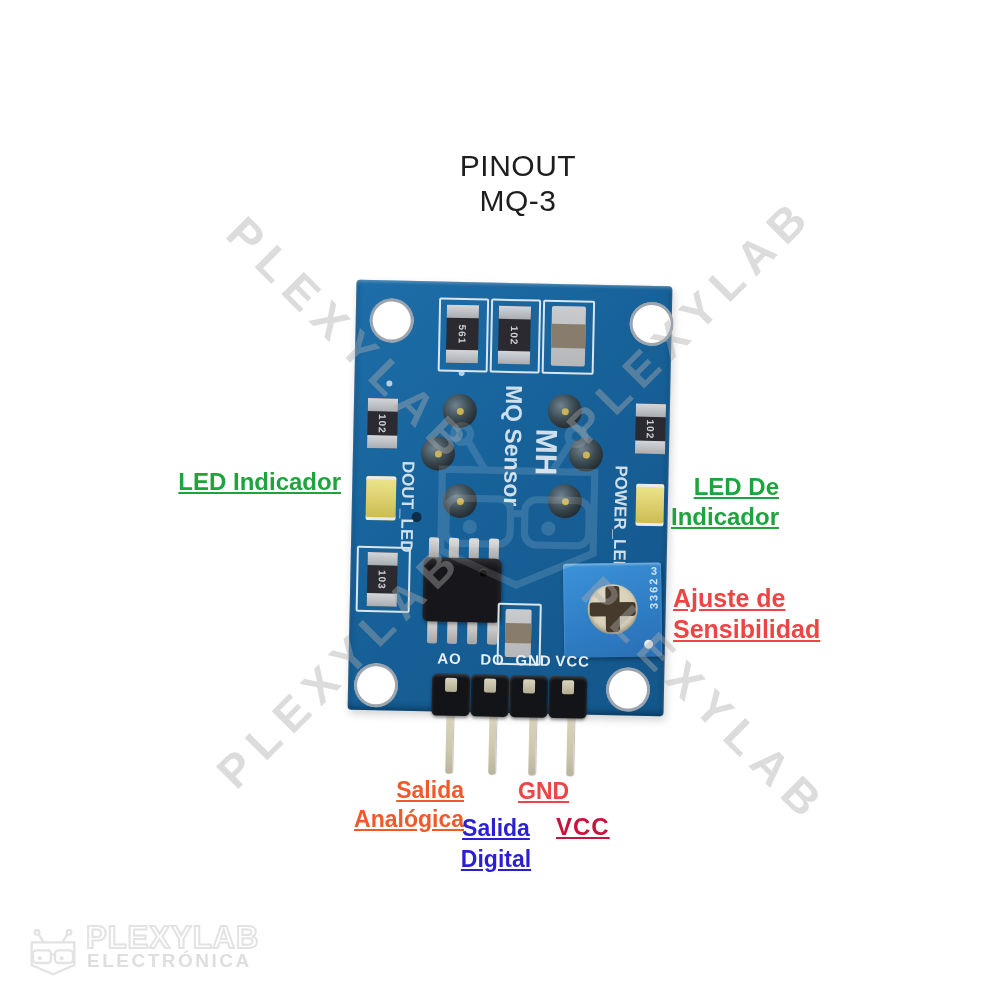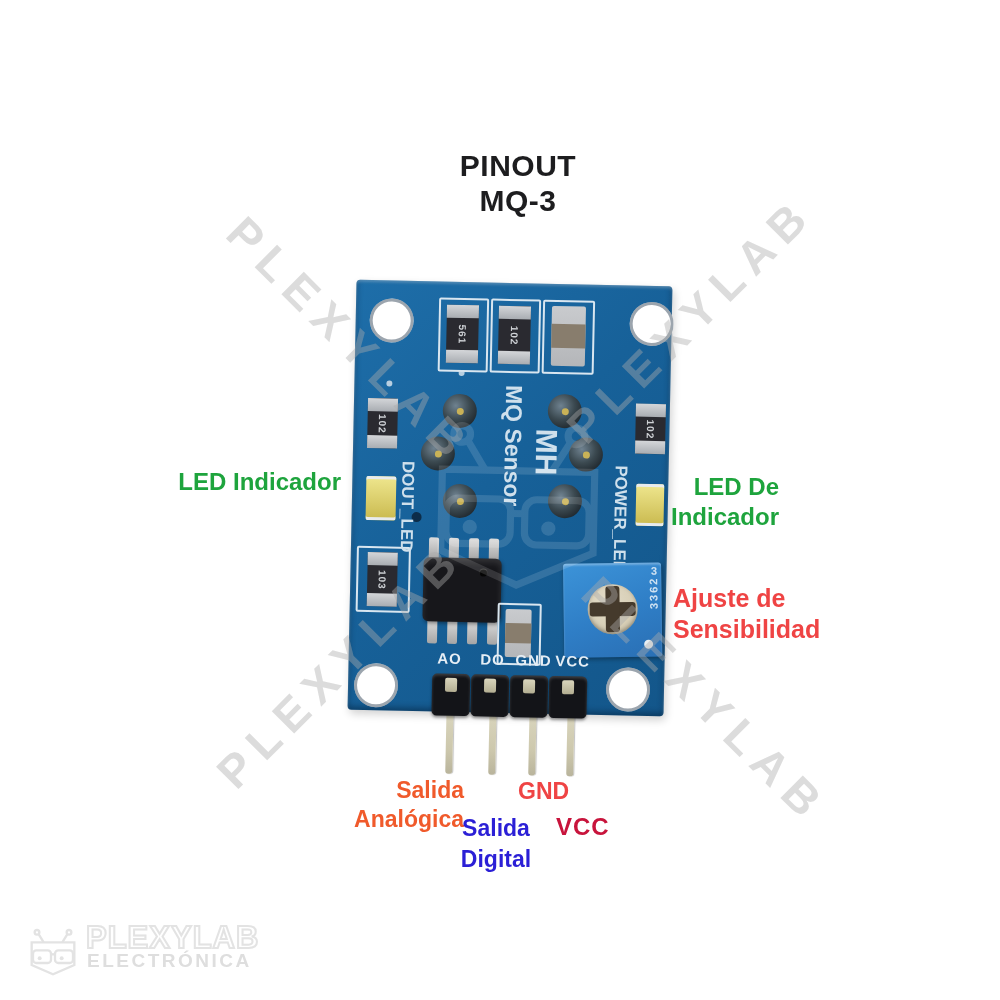--- a/index.html
+++ b/index.html
@@ -3,21 +3,21 @@
 <meta charset="utf-8">
 <style>
   html,body{margin:0;padding:0;}
   body{
     width:1000px;height:1000px;position:relative;background:#ffffff;overflow:hidden;
     font-family:"Liberation Sans",sans-serif;
   }
   
   .title{
     position:absolute;left:318px;top:148px;width:400px;text-align:center;
-    color:#1d1d1f;font-weight:bold;font-size:30px;line-height:35px;letter-spacing:.5px;z-index:9;
+    color:#1d1d1f;font-weight:normal;font-size:30px;line-height:35px;letter-spacing:.5px;z-index:9;
   }
   
   .wm{
     position:absolute;white-space:nowrap;font-size:46px;font-weight:600;letter-spacing:10px;
     color:rgba(172,172,172,.42);z-index:6;pointer-events:none;
     transform:translate(-50%,-50%) rotate(var(--r));
   }
   
   .board{
     position:absolute;left:352px;top:283px;width:316px;height:430px;z-index:2;
@@ -57,21 +57,21 @@
   .pot-digit{position:absolute;right:4px;top:2px;color:#cfe2f2;font-size:11px;font-weight:bold;}
   .pot-dot{position:absolute;right:9px;bottom:8px;width:9px;height:9px;border-radius:50%;background:#e8eef2;}
   .pinlabel{position:absolute;top:368px;color:#e6eef5;font-size:15px;font-weight:bold;letter-spacing:1px;transform:translateX(-50%);}
   .hdr{position:absolute;top:392px;width:38px;height:42px;background:#131418;border-radius:5px;z-index:3;
     box-shadow:inset 0 2px 3px rgba(255,255,255,.18), 0 2px 3px rgba(0,0,0,.4);}
   .hdr .nub{position:absolute;left:13px;top:4px;width:12px;height:14px;background:linear-gradient(#d9d5bd,#b3ae92);border-radius:2px;}
   .pin{position:absolute;top:430px;width:7px;height:62px;border-radius:0 0 3px 3px;z-index:2;
     background:linear-gradient(to bottom,#d9d5bd 0%,#cdc8ad 60%,#b9b49c 100%);box-shadow:1px 0 1px rgba(0,0,0,.25);}
   .wm-glasses{position:absolute;left:66px;top:140px;width:200px;opacity:.13;z-index:4;}
   
-  .callout{position:absolute;font-weight:bold;z-index:9;line-height:31px;}
+  .callout{position:absolute;font-weight:bold;z-index:9;line-height:31px;text-decoration:underline;}
   .green{color:#1ea43d;font-size:24px;}
   .dark{color:#ef4444;}
   .c-led-reading{right:659px;top:466px;text-align:right;}
   .c-led-power{left:671px;top:472px;text-align:right;line-height:30px;}
   .c-sensitivity{left:673px;top:583px;font-size:25px;}
   .c-analog{right:536px;top:776px;text-align:right;color:#f05a2b;font-size:23px;line-height:29px;}
   .c-gnd{left:518px;top:776px;font-size:23px;}
   .c-digital{left:426px;top:813px;width:140px;text-align:center;color:#2b1fd6;font-size:23px;line-height:31px;}
   .c-vcc{left:556px;top:811px;color:#c8143c;font-size:24px;letter-spacing:1px;}
   

